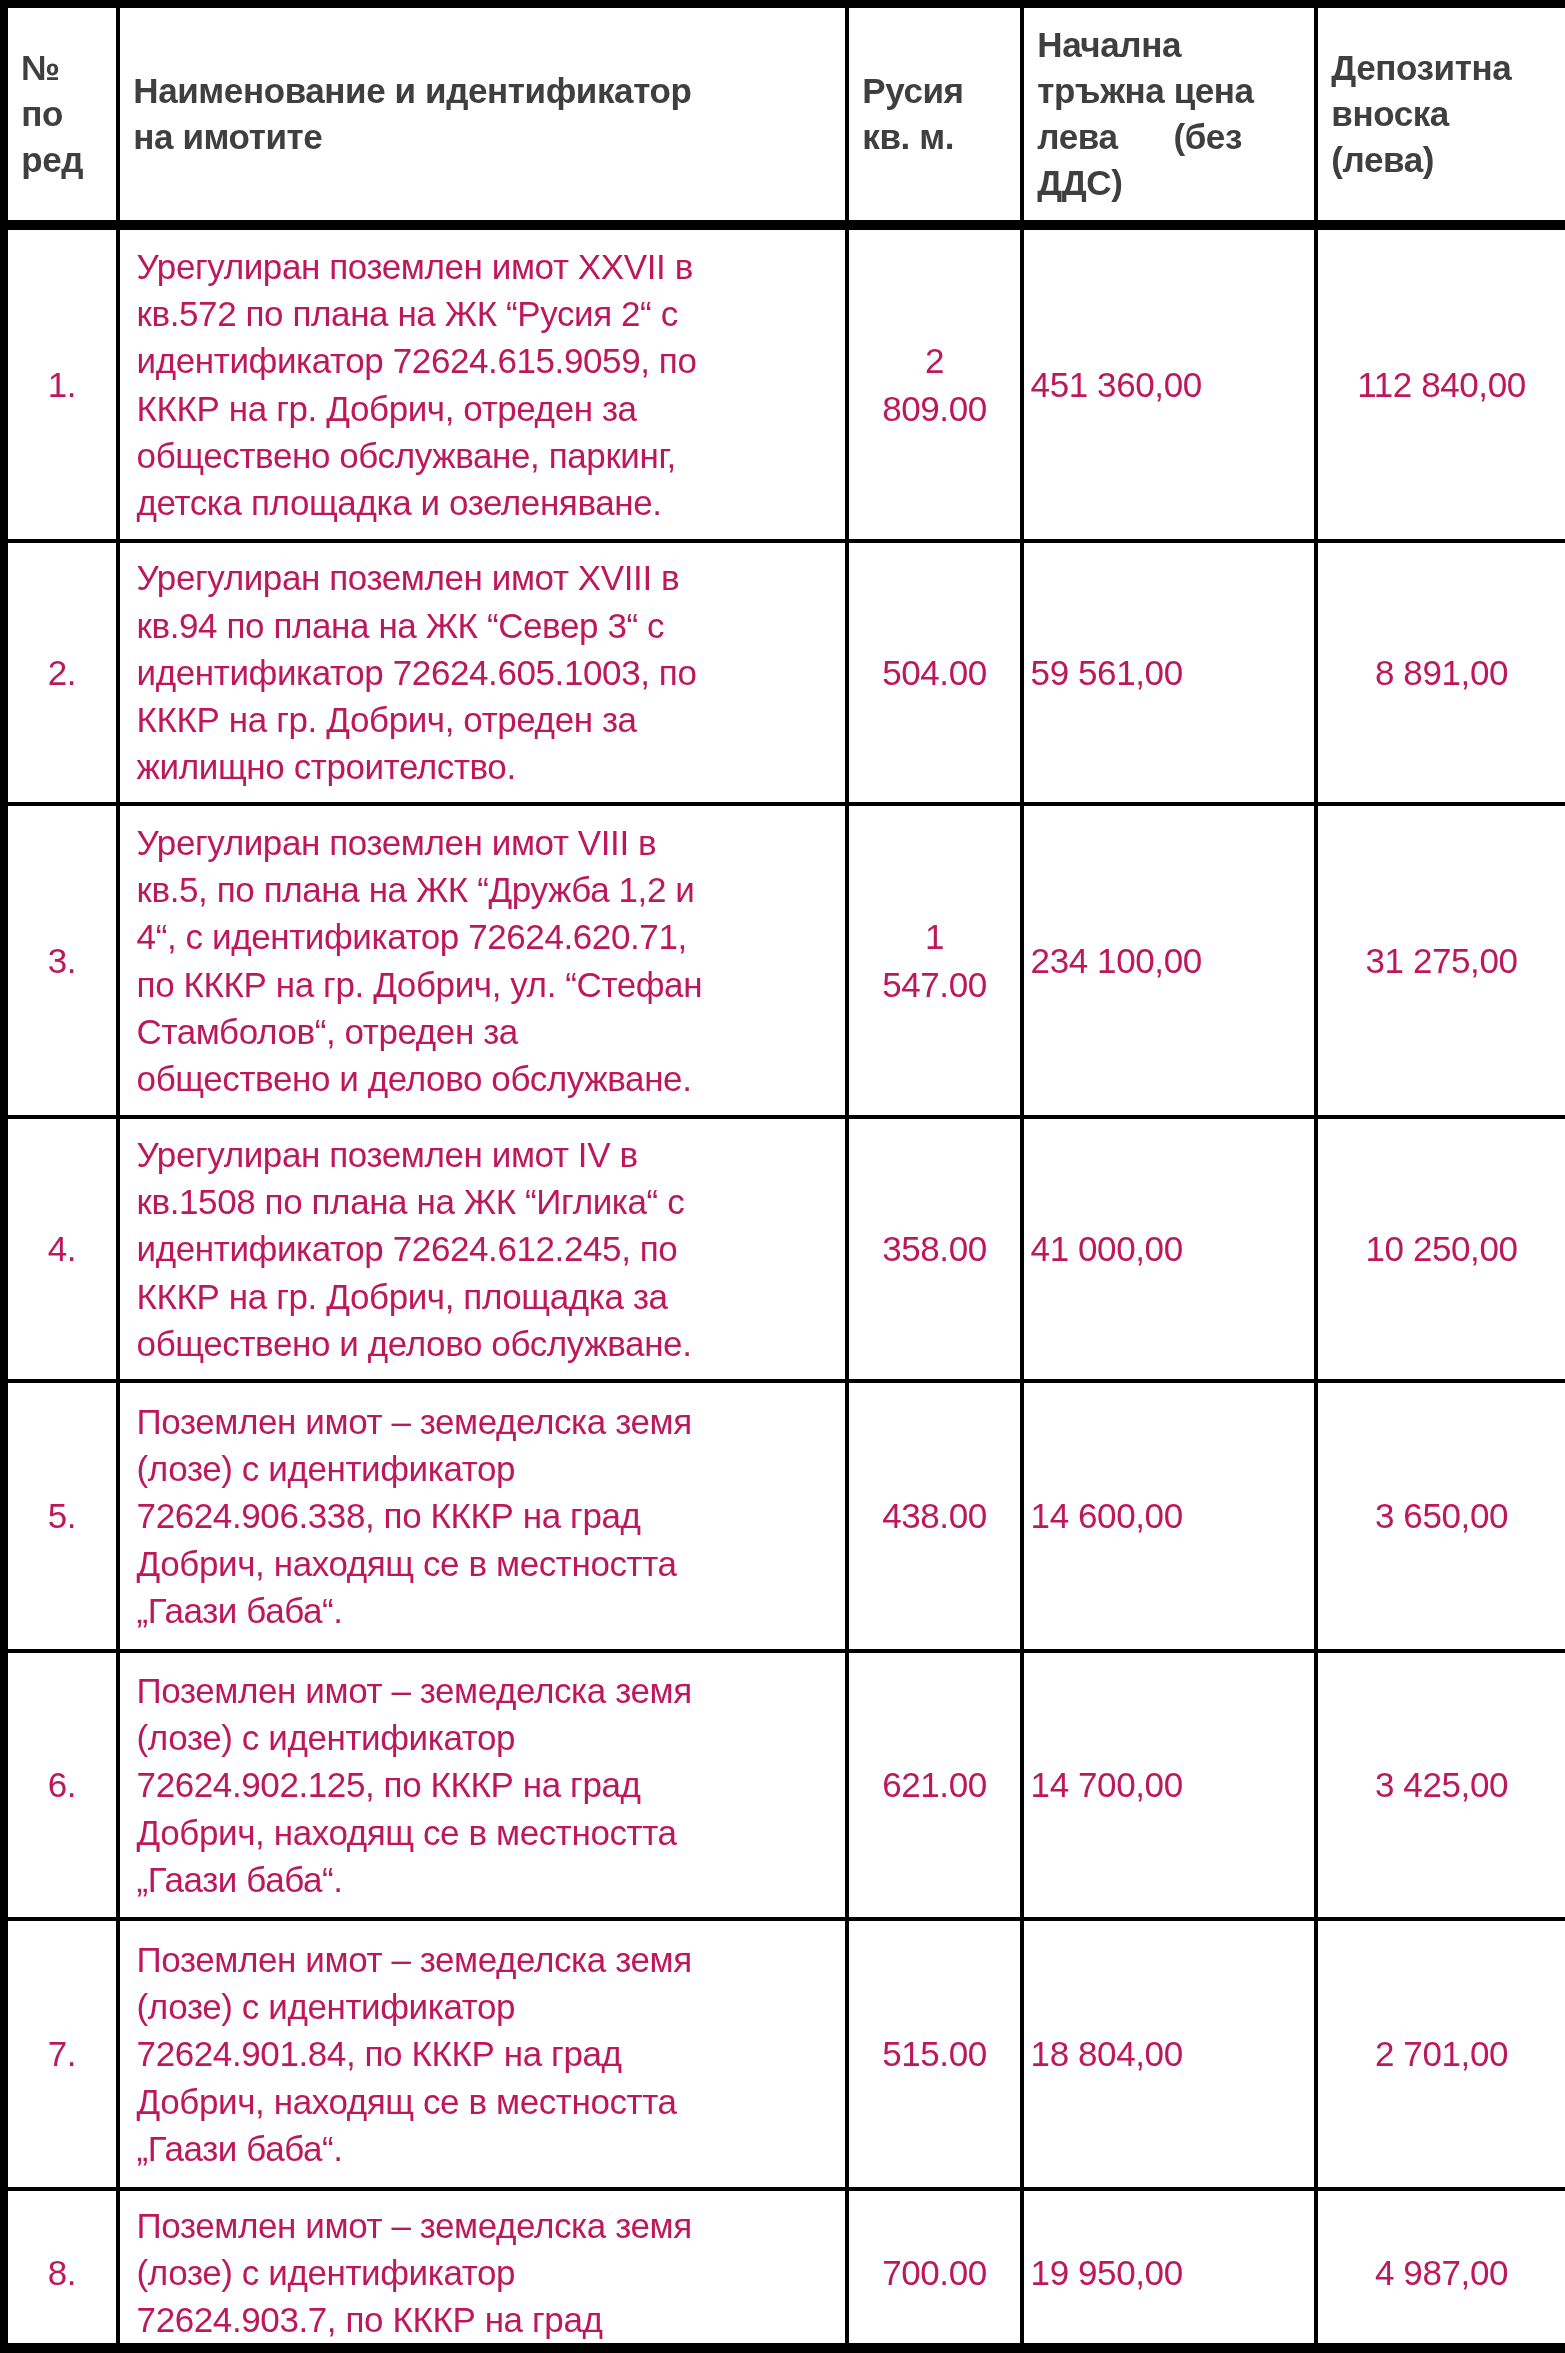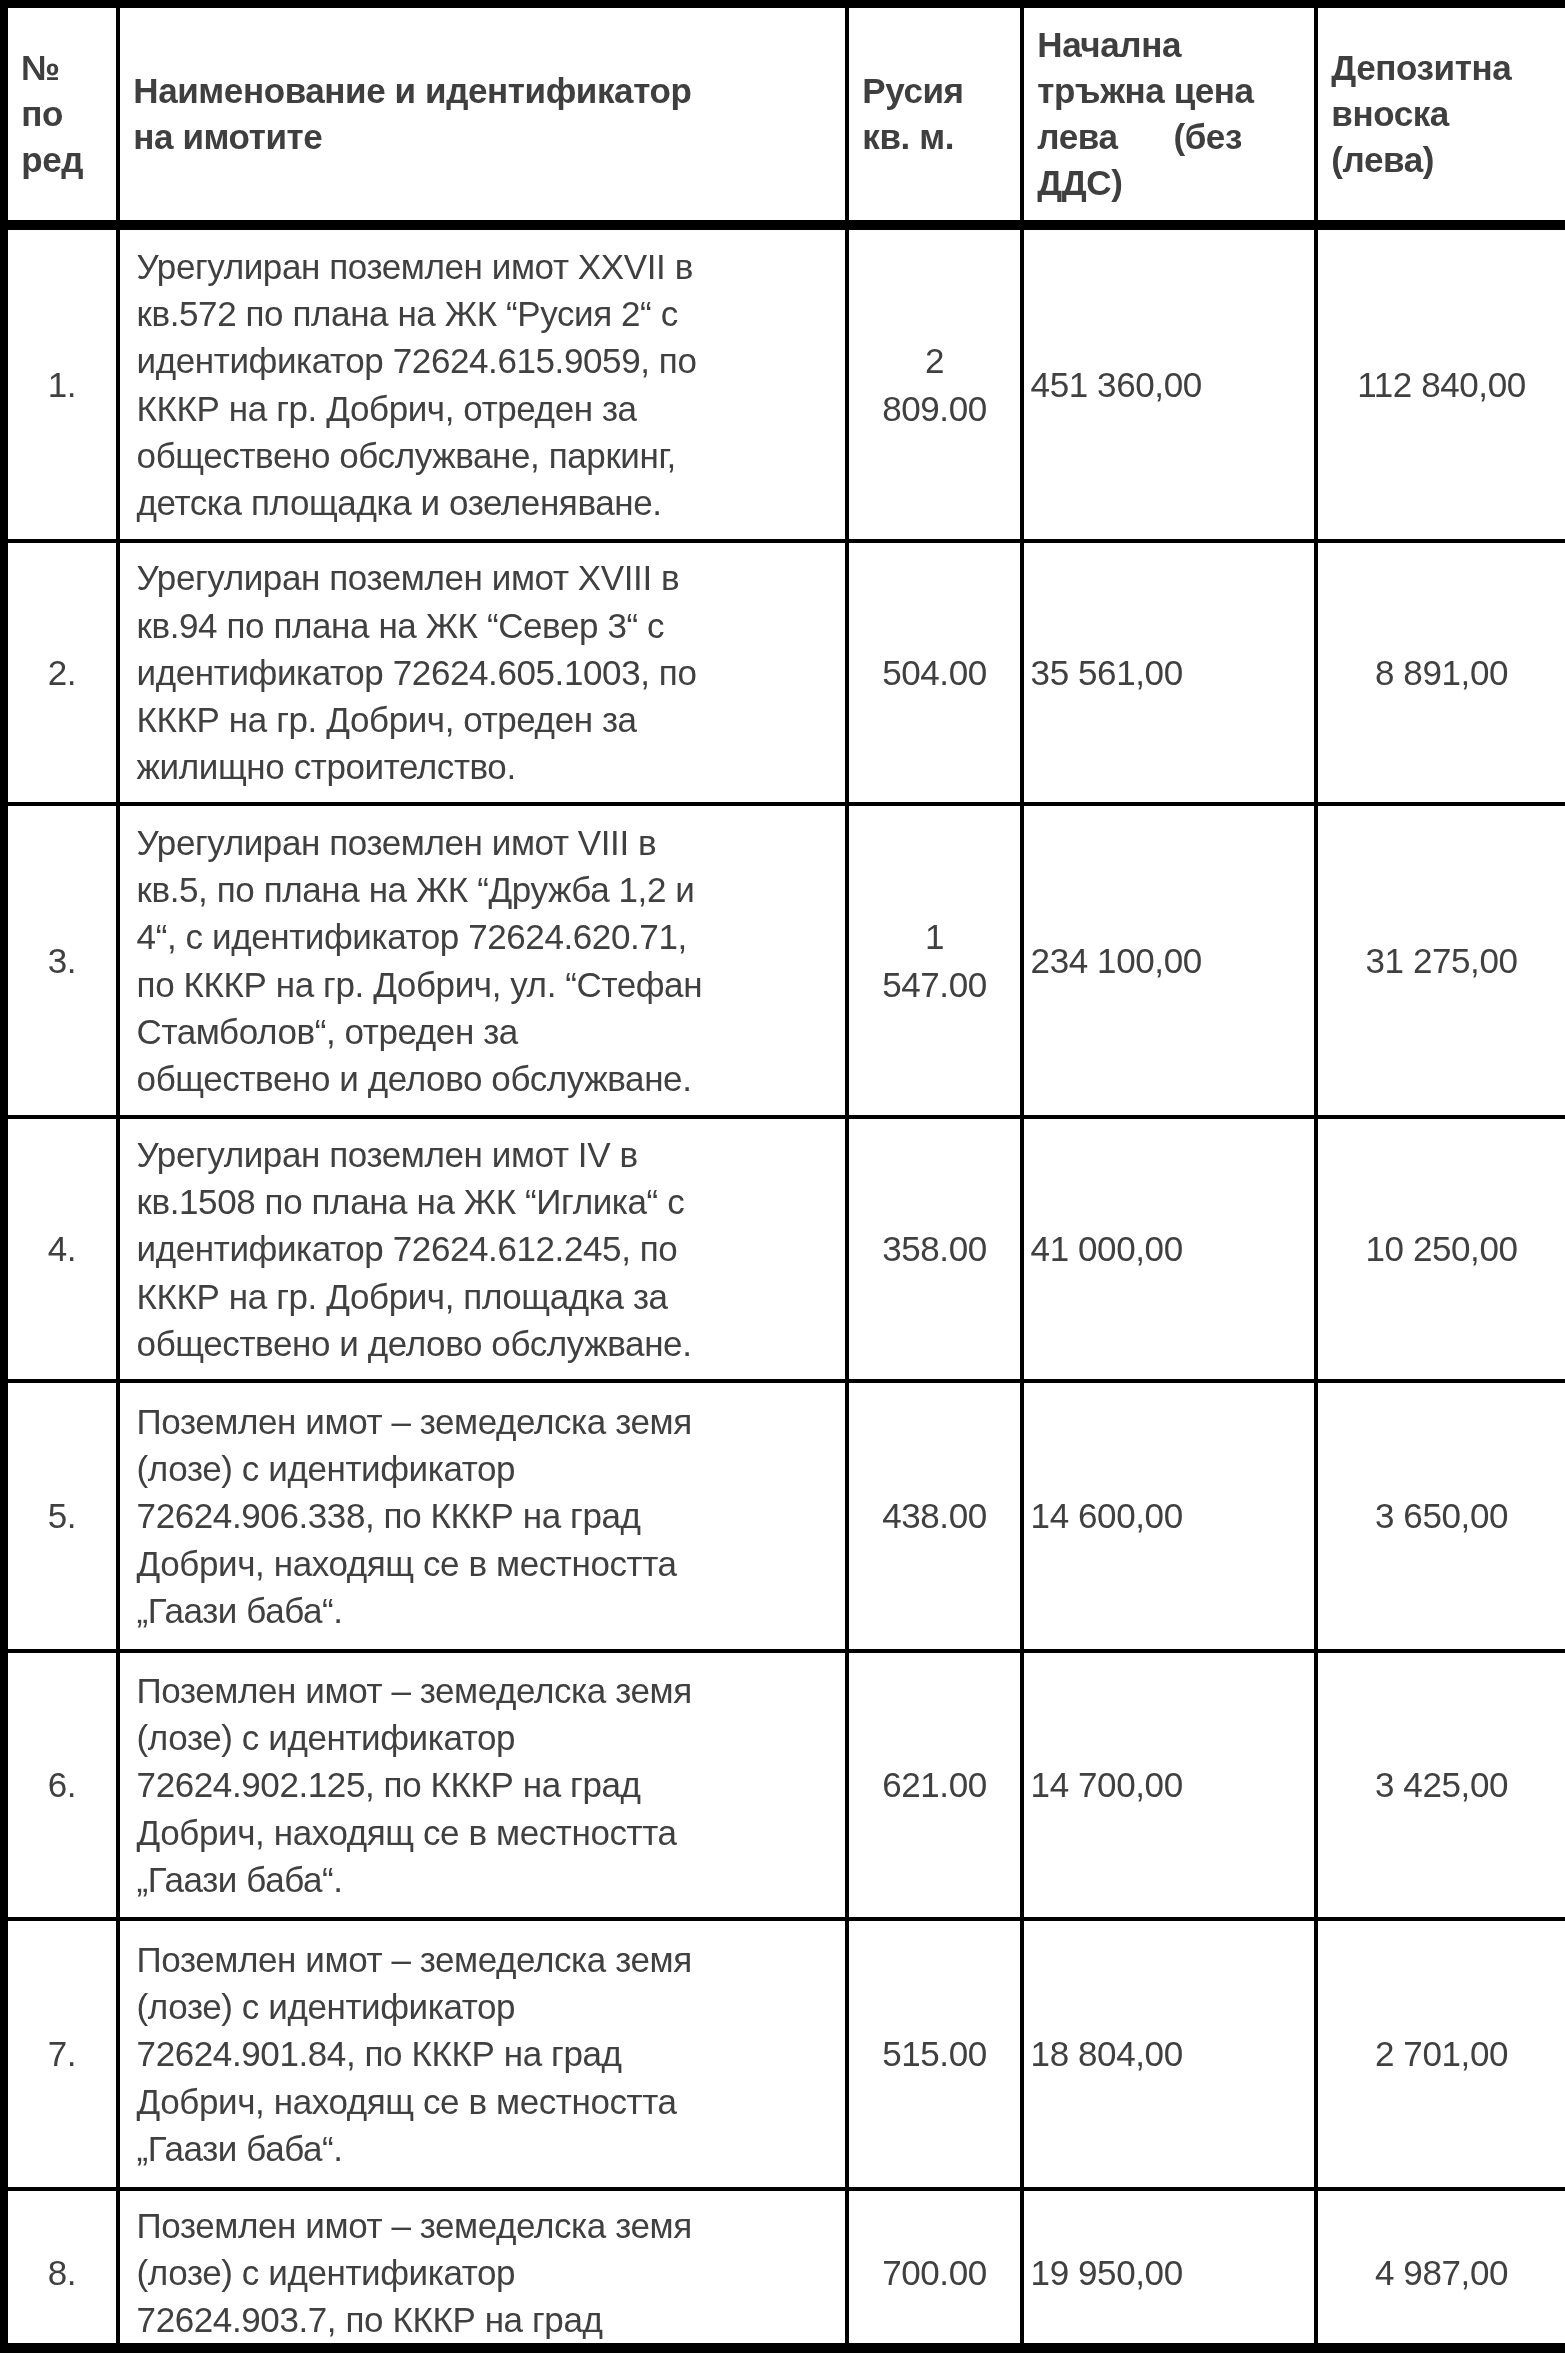--- a/index.html
+++ b/index.html
@@ -26,21 +26,21 @@
   col.c3 { width: 175px; }
   col.c4 { width: 294px; }
   col.c5 { width: 253px; }
 
   th, td {
     border: 4.1px solid #000;
     box-sizing: border-box;
     vertical-align: middle;
     white-space: pre-wrap;
     overflow: hidden;
-    color: #404040;
+    color: #be185d;
   }
   thead th {
     border-bottom: 10px solid #000;
     font-size: 35px;
     font-weight: bold;
     line-height: 1.32;
     text-align: left;
     padding: 6.6px 13.3px;
     color: #3f3f3f;
     letter-spacing: -0.4px;
@@ -110,21 +110,21 @@
         <td class="cell-dep">112 840,00</td>
       </tr>
       <tr style="height:263px;">
         <td class="cell-num">2.</td>
         <td class="cell-desc">Урегулиран поземлен имот XVIII в
 кв.94 по плана на ЖК “Север 3“ с
 идентификатор 72624.605.1003, по
 КККР на гр. Добрич, отреден за
 жилищно строителство.</td>
         <td class="cell-area">504.00</td>
-        <td class="cell-price">35 561,00</td>
+        <td class="cell-price">59 561,00</td>
         <td class="cell-dep">8 891,00</td>
       </tr>
       <tr style="height:313px;">
         <td class="cell-num">3.</td>
         <td class="cell-desc">Урегулиран поземлен имот VIII в
 кв.5, по плана на ЖК “Дружба 1,2 и
 4“, с идентификатор 72624.620.71,
 по КККР на гр. Добрич, ул. “Стефан
 Стамболов“, отреден за
 обществено и делово обслужване.</td>

